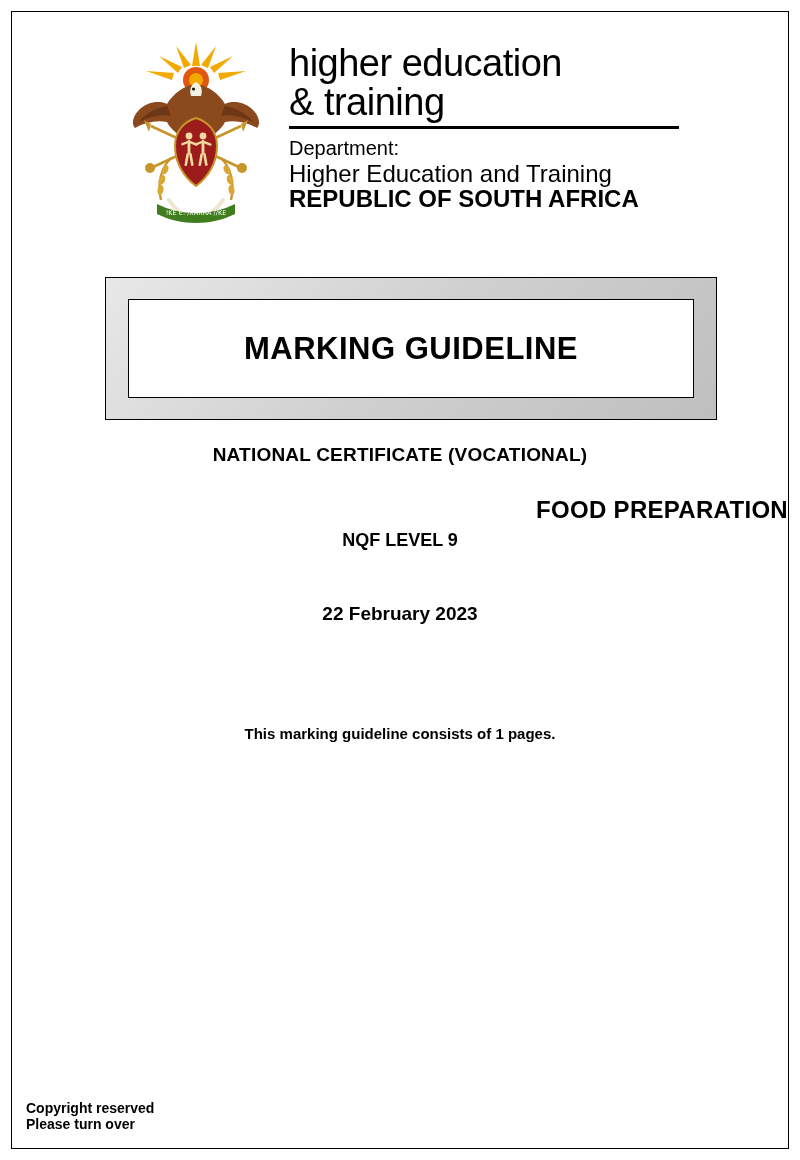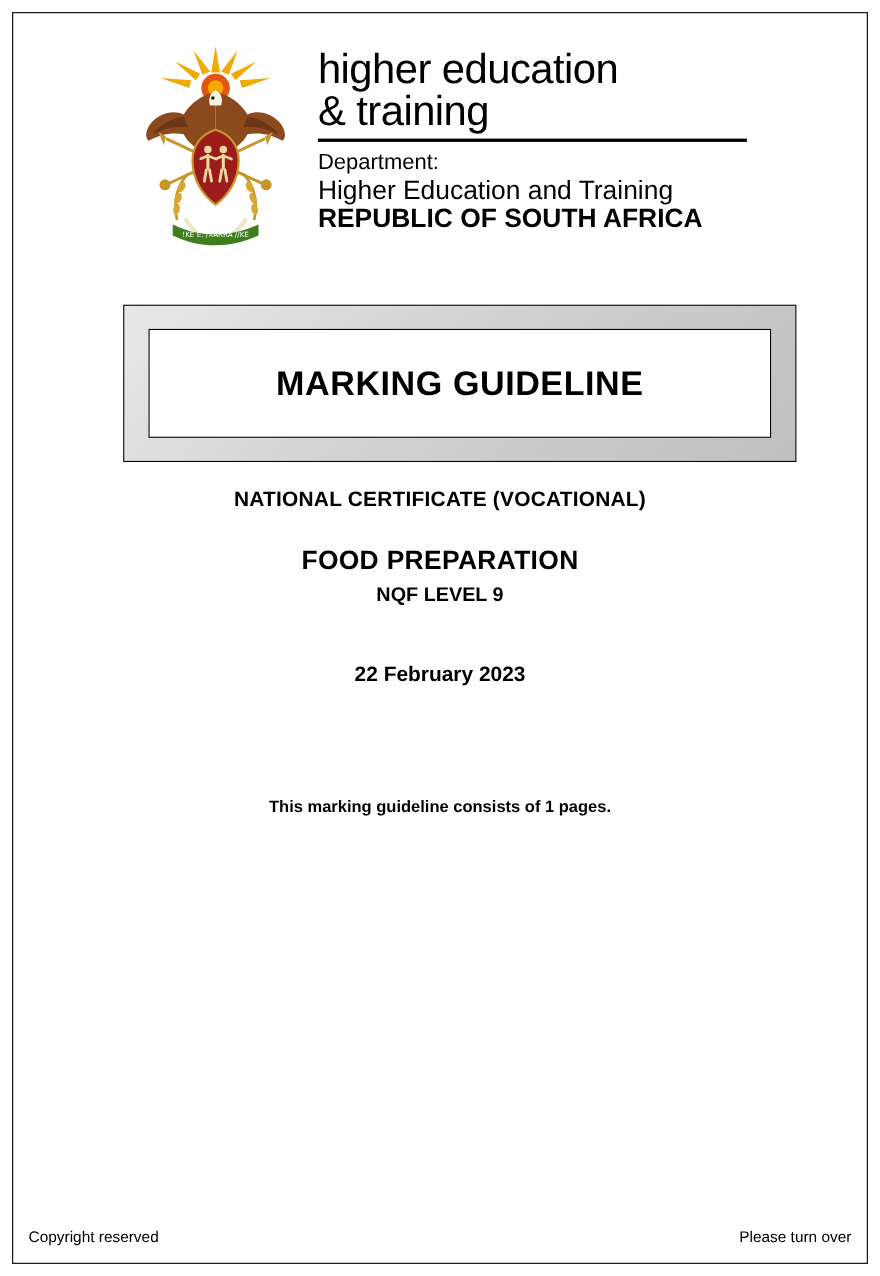--- a/index.html
+++ b/index.html
@@ -102,21 +102,21 @@
   }
   .dept-sub-3 {
     font-size: 24px;
     font-weight: bold;
     line-height: 26px;
   }
 
   
   .plaque {
     position: absolute;
-    left: 100px;
+    left: 93px;
     top: 265px;
     width: 612px;
     height: 143px;
     box-sizing: border-box;
     border: 1px solid #000000;
     background: #c8c8c8;
     background: linear-gradient(135deg, #e8e8e8 0%, #d0d0d0 50%, #bfbfbf 100%);
     padding-left: 28px;
   }
   .plaque-inner {
@@ -149,20 +149,21 @@
     font-size: 19px;
     font-weight: bold;
     letter-spacing: 0.2px;
     margin-bottom: 30px;
   }
   .subject-name {
     font-size: 24px;
     font-weight: bold;
     letter-spacing: 0.3px;
     margin-bottom: 6px;
+    text-align: right;
   }
   .nqf-level {
     font-size: 18px;
     font-weight: bold;
   }
   .exam-date {
     font-size: 19px;
     font-weight: bold;
     margin-top: 52px;
   }
@@ -172,23 +173,25 @@
     margin-top: 100px;
   }
 
   
   .footer {
     position: absolute;
     left: 14px;
     right: 14px;
     bottom: 16px;
     display: flex;
+    flex-direction: column;
     justify-content: space-between;
     align-items: baseline;
     font-size: 14px;
+    font-weight: bold;
   }
   .footer-left { text-align: left; }
   .footer-right { text-align: right; }
 </style>
 </head>
 <body>
 
 <div class="page">
   <div class="page-border"></div>
 

